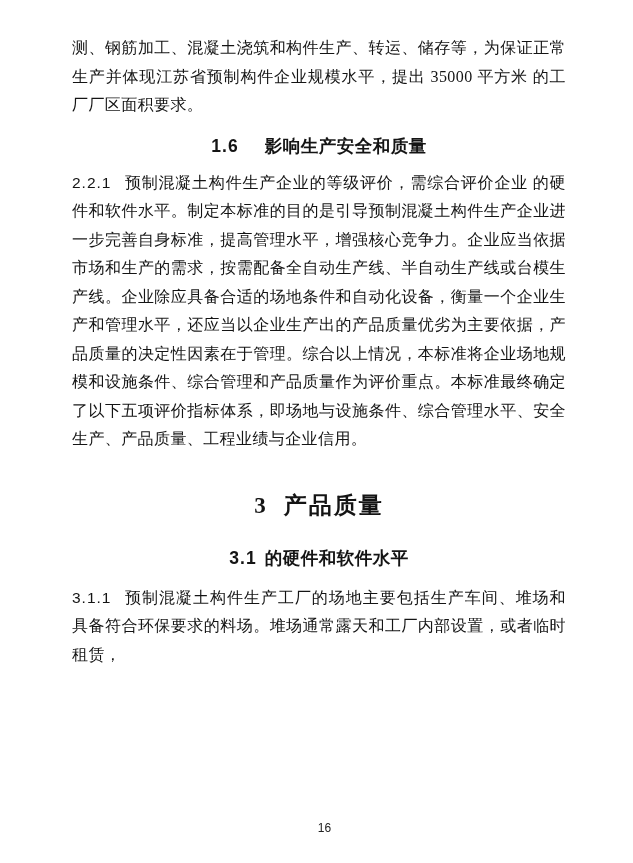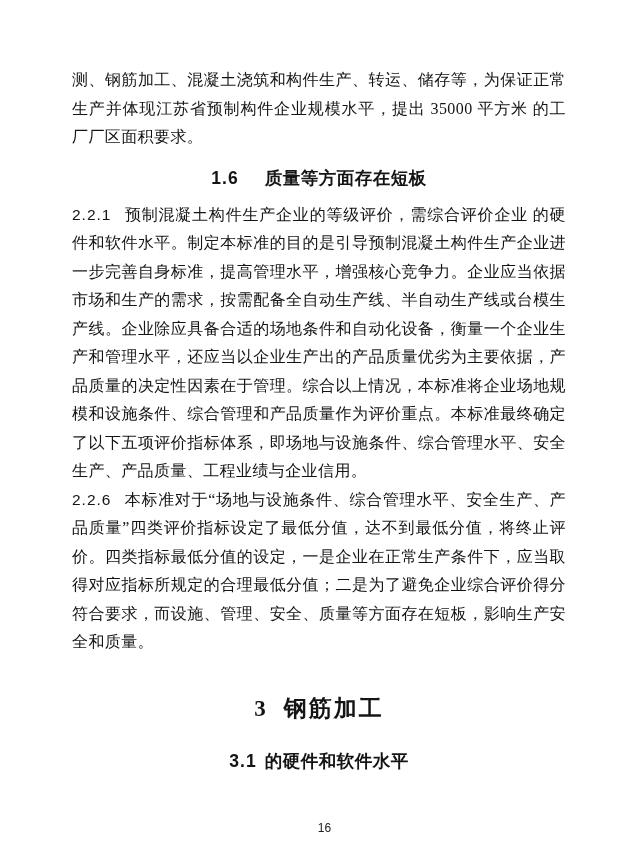--- a/index.html
+++ b/index.html
@@ -16,21 +16,20 @@
     color: #141414;
     font-family: "Liberation Serif", "DejaVu Serif", serif;
     overflow: hidden;
     box-sizing: border-box;
   }
   .text-column {
     position: absolute;
     left: 72px;
     top: 34px;
     width: 494px;
-    margin-top: 32px;
   }
   .body-text {
     margin: 0;
     font-size: 16px;
     line-height: 28.5px;
     text-align: justify;
     text-justify: inter-character;
     letter-spacing: 0.4px;
   }
   .clause-num {
@@ -90,36 +89,36 @@
 </style>
 </head>
 <body>
 
 <div class="page">
   <div class="text-column">
 
     <p class="body-text">测、钢筋加工、混凝土浇筑和构件生产、转运、储存等，为保证正常生产并体现江苏省预制构件企业规模水平，提出 35000 平方米 的工厂厂区面积要求。</p>
 
     <h2 class="section-heading">
-      <span class="h-num">1.6</span><span>质量等方面存在短板</span>
+      <span class="h-num">1.6</span><span>影响生产安全和质量</span>
     </h2>
 
     <p class="body-text">
       <span class="clause-num">2.2.1</span><span>预制混凝土构件生产企业的等级评价，需综合评价企业 的硬件和软件水平。制定本标准的目的是引导预制混凝土构件生产企业进一步完善自身标准，提高管理水平，增强核心竞争力。企业应当依据市场和生产的需求，按需配备全自动生产线、半自动生产线或台模生产线。企业除应具备合适的场地条件和自动化设备，衡量一个企业生产和管理水平，还应当以企业生产出的产品质量优劣为主要依据，产品质量的决定性因素在于管理。综合以上情况，本标准将企业场地规模和设施条件、综合管理和产品质量作为评价重点。本标准最终确定了以下五项评价指标体系，即场地与设施条件、综合管理水平、安全生产、产品质量、工程业绩与企业信用。</span>
     </p>
 
-    <p class="body-text">
-      <span class="clause-num">2.2.6</span><span>本标准对于“场地与设施条件、综合管理水平、安全生产、产品质量”四类评价指标设定了最低分值，达不到最低分值，将终止评价。四类指标最低分值的设定，一是企业在正常生产条件下，应当取得对应指标所规定的合理最低分值；二是为了避免企业综合评价得分符合要求，而设施、管理、安全、质量等方面存在短板，影响生产安全和质量。</span>
-    </p>
 
     <h1 class="chapter-heading">
-      <span class="h-num">3</span><span>钢筋加工</span>
+      <span class="h-num">3</span><span>产品质量</span>
     </h1>
 
     <h2 class="subsection-heading">
       <span class="h-num">3.1</span><span>的硬件和软件水平</span>
     </h2>
 
+    <p class="body-text">
+      <span class="clause-num">3.1.1</span><span>预制混凝土构件生产工厂的场地主要包括生产车间、堆场和具备符合环保要求的料场。堆场通常露天和工厂内部设置，或者临时租赁，</span>
+    </p>
 
   </div>
 
   <div class="page-number">16</div>
 </div>
 
 </body></html>

